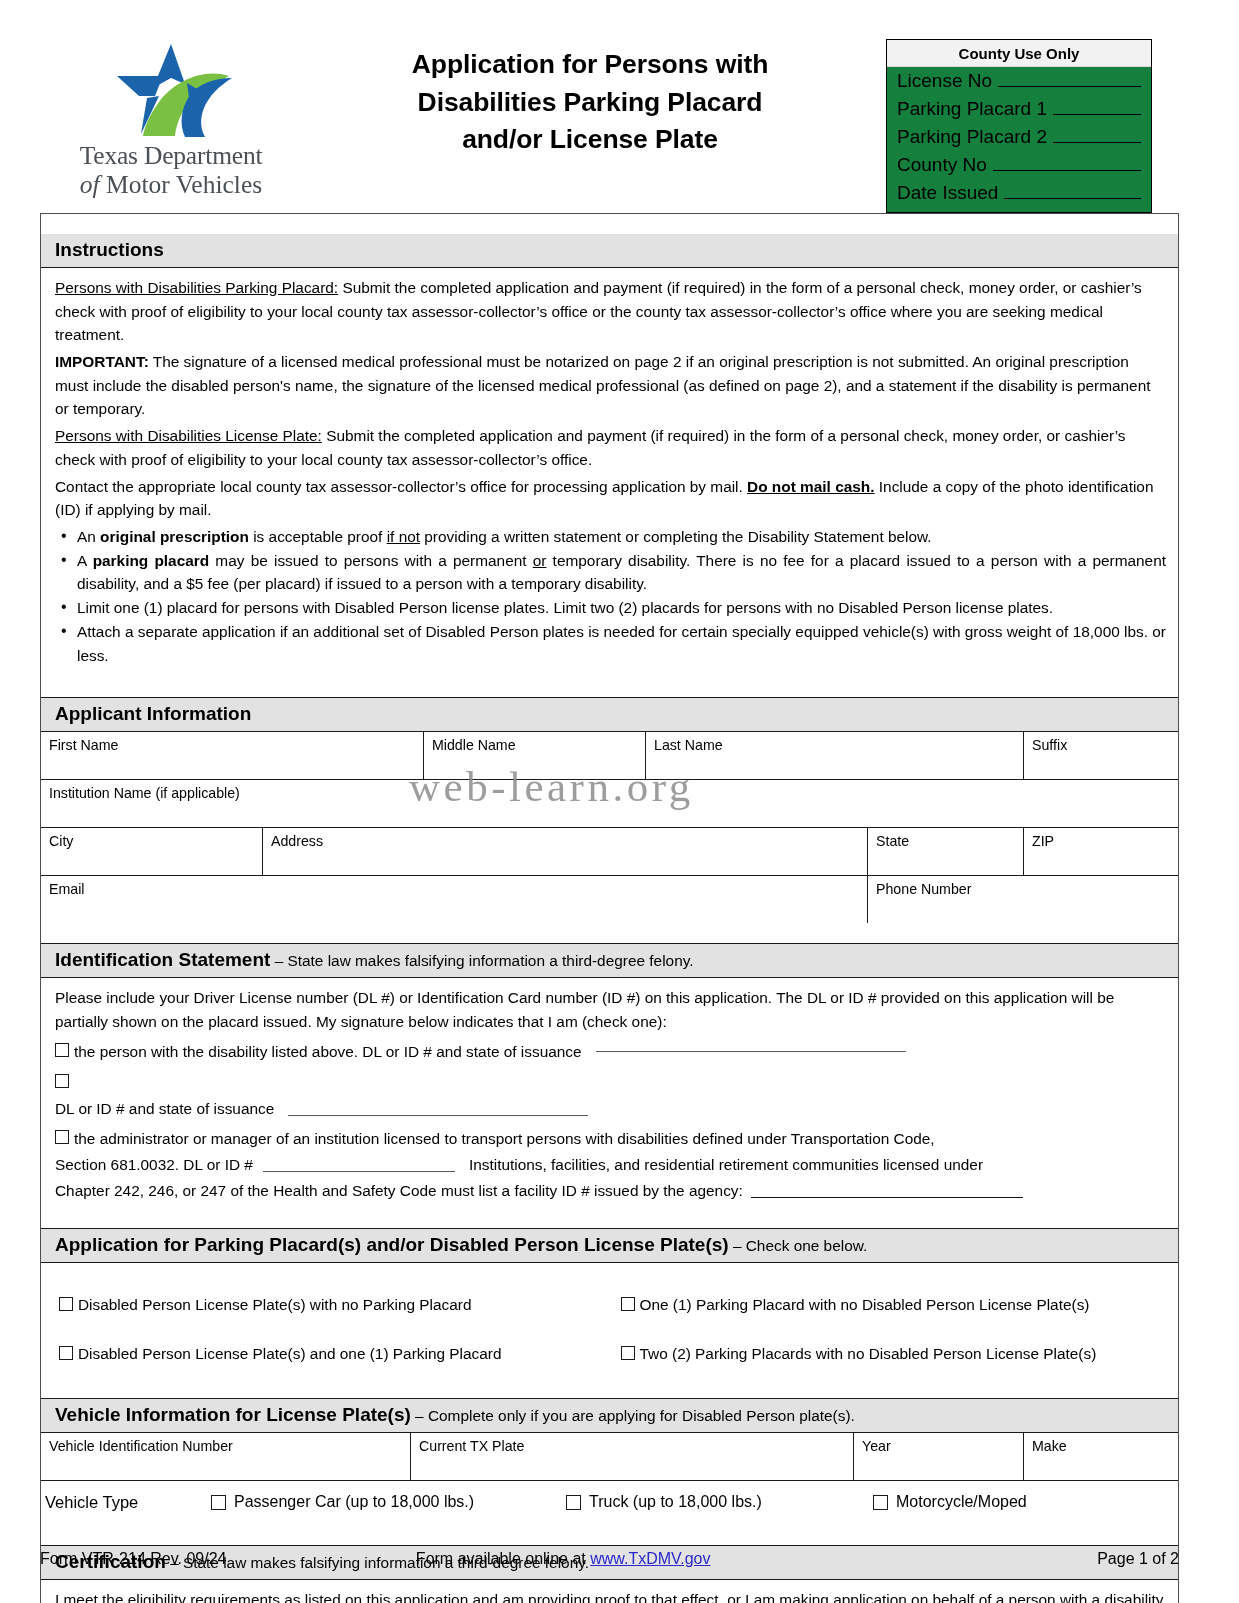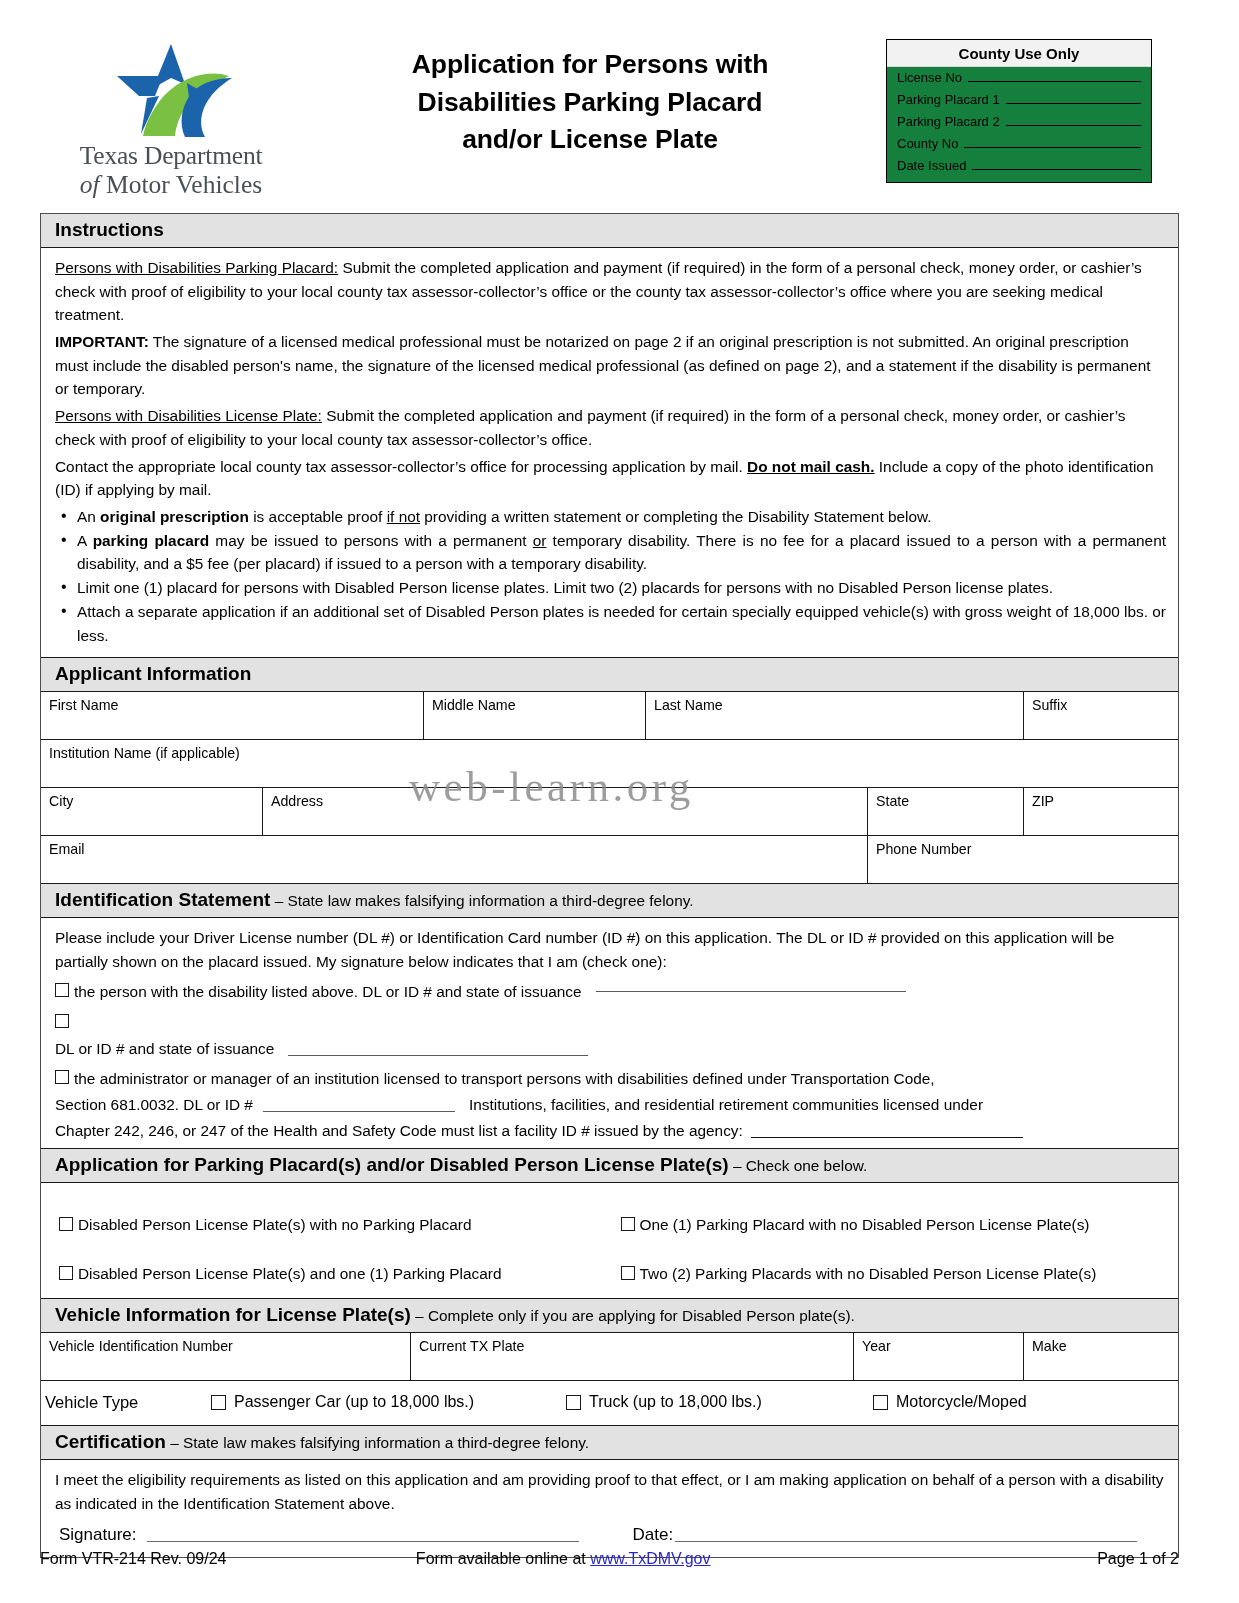--- a/index.html
+++ b/index.html
@@ -71,21 +71,21 @@
     font-weight: bold;
     font-size: 15px;
     padding: 5px 0 4px 0;
     background: #f2f2f2;
     border-bottom: 1px solid #d9d9d9;
   }
   .county-rows { padding: 4px 10px 6px 10px; }
   .county-row {
     display: flex;
     align-items: baseline;
-    font-size: 13px;
+    font-size: 19px;
     line-height: 1.0;
     margin-bottom: 9px;
     white-space: nowrap;
   }
   .county-row:last-child { margin-bottom: 4px; }
   .county-row .lbl { flex: 0 0 auto; }
   .county-row .rule {
     flex: 1 1 auto;
     border-bottom: 1.2px solid #000;
     margin-left: 6px;
@@ -102,20 +102,21 @@
   }
 
   .sec-head {
     background: #e2e2e2;
     border-bottom: 1.8px solid #1a1a1a;
     border-top: 1.2px solid #1a1a1a;
     padding: 5px 25px 6px 14px;
     font-size: 19px;
     font-weight: bold;
     line-height: 1.15;
+    margin-top: 20px;
   }
   .sec-head:first-child { border-top: none; }
   .sec-head .sub {
     font-weight: normal;
     font-size: 15.4px;
   }
 
   .sec-body { padding: 8px 12px 10px 14px; }
 
   .p {

